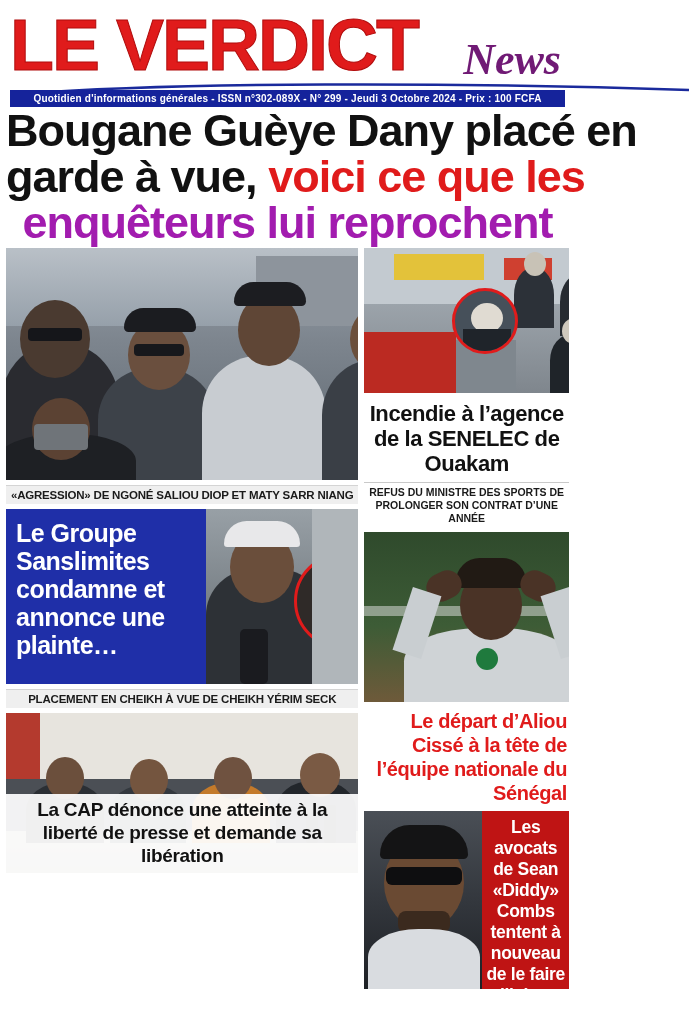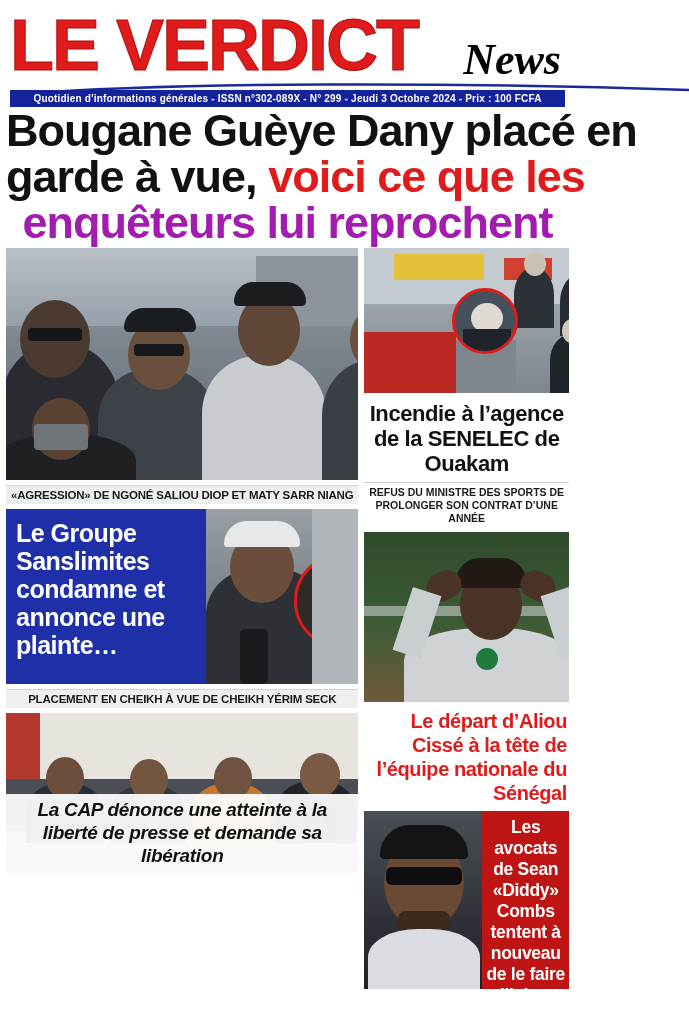--- a/index.html
+++ b/index.html
@@ -38,21 +38,21 @@
     color: #e01b1b;
     line-height: 78px;
     -webkit-text-stroke: 1px #b00d0d;
     white-space: nowrap;
   }
   .logo-news {
     font-family: "Liberation Serif", serif;
     font-style: italic;
     font-weight: bold;
     font-size: 44px;
-    color: #000000;
+    color: #701a75;
     line-height: 44px;
     position: absolute;
     right: 4px;
     top: 32px;
   }
   .logo-swoosh {
     position: absolute;
     left: 10px;
     right: 10px;
     top: 74px;
@@ -139,21 +139,21 @@
     color: #fff;
     padding: 10px 8px 8px 10px;
     font-weight: bold;
     font-size: 25px;
     line-height: 28px;
     letter-spacing: -0.5px;
   }
   .mid-photo { flex: 1; position: relative; overflow: hidden; background:#6d7478; }
 
   
-  .bot-left { height: 160px; position: relative; overflow: hidden; background:#f97316;font-style:italic; }
+  .bot-left { height: 160px; position: relative; overflow: hidden; background:#f97316; }
   .bot-caption {
     position: absolute;
     left: 0; right: 0; bottom: 0;
     background: rgba(255,255,255,0.93);
     text-align: center;
     padding: 4px 6px 6px 6px;
     font-weight: bold;
     font-size: 19px;
     line-height: 23px;
     color: #111;

